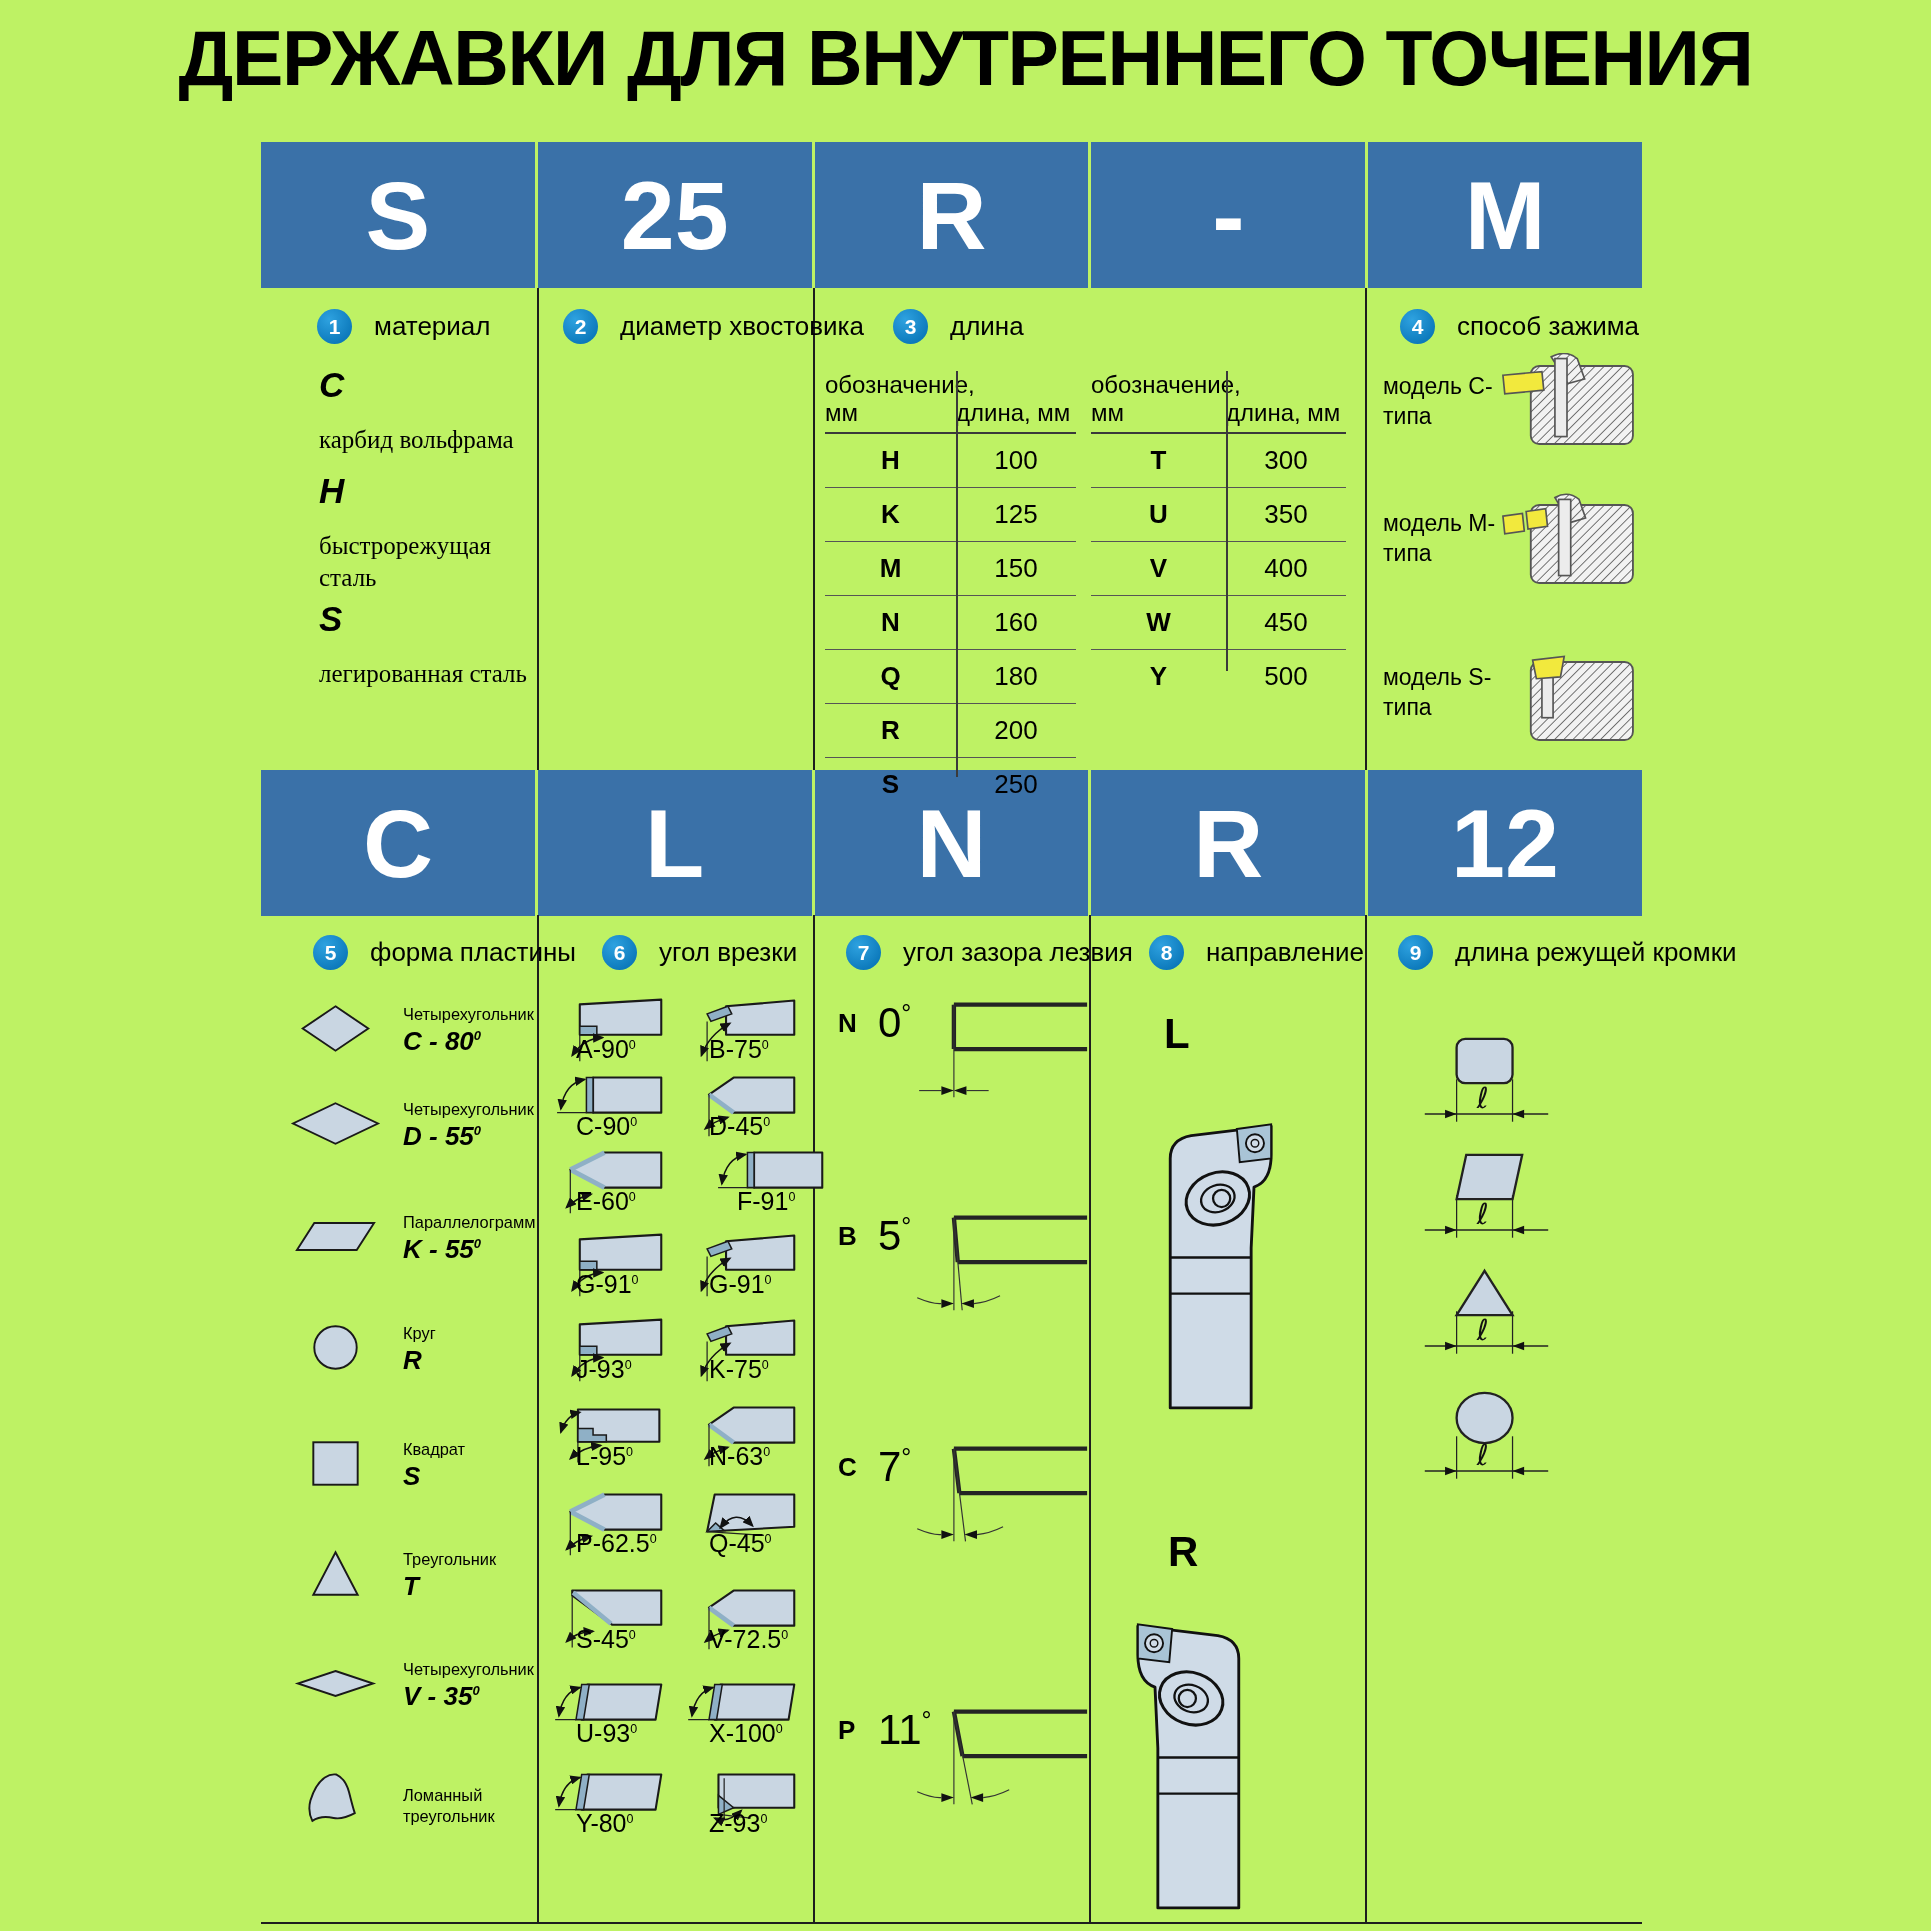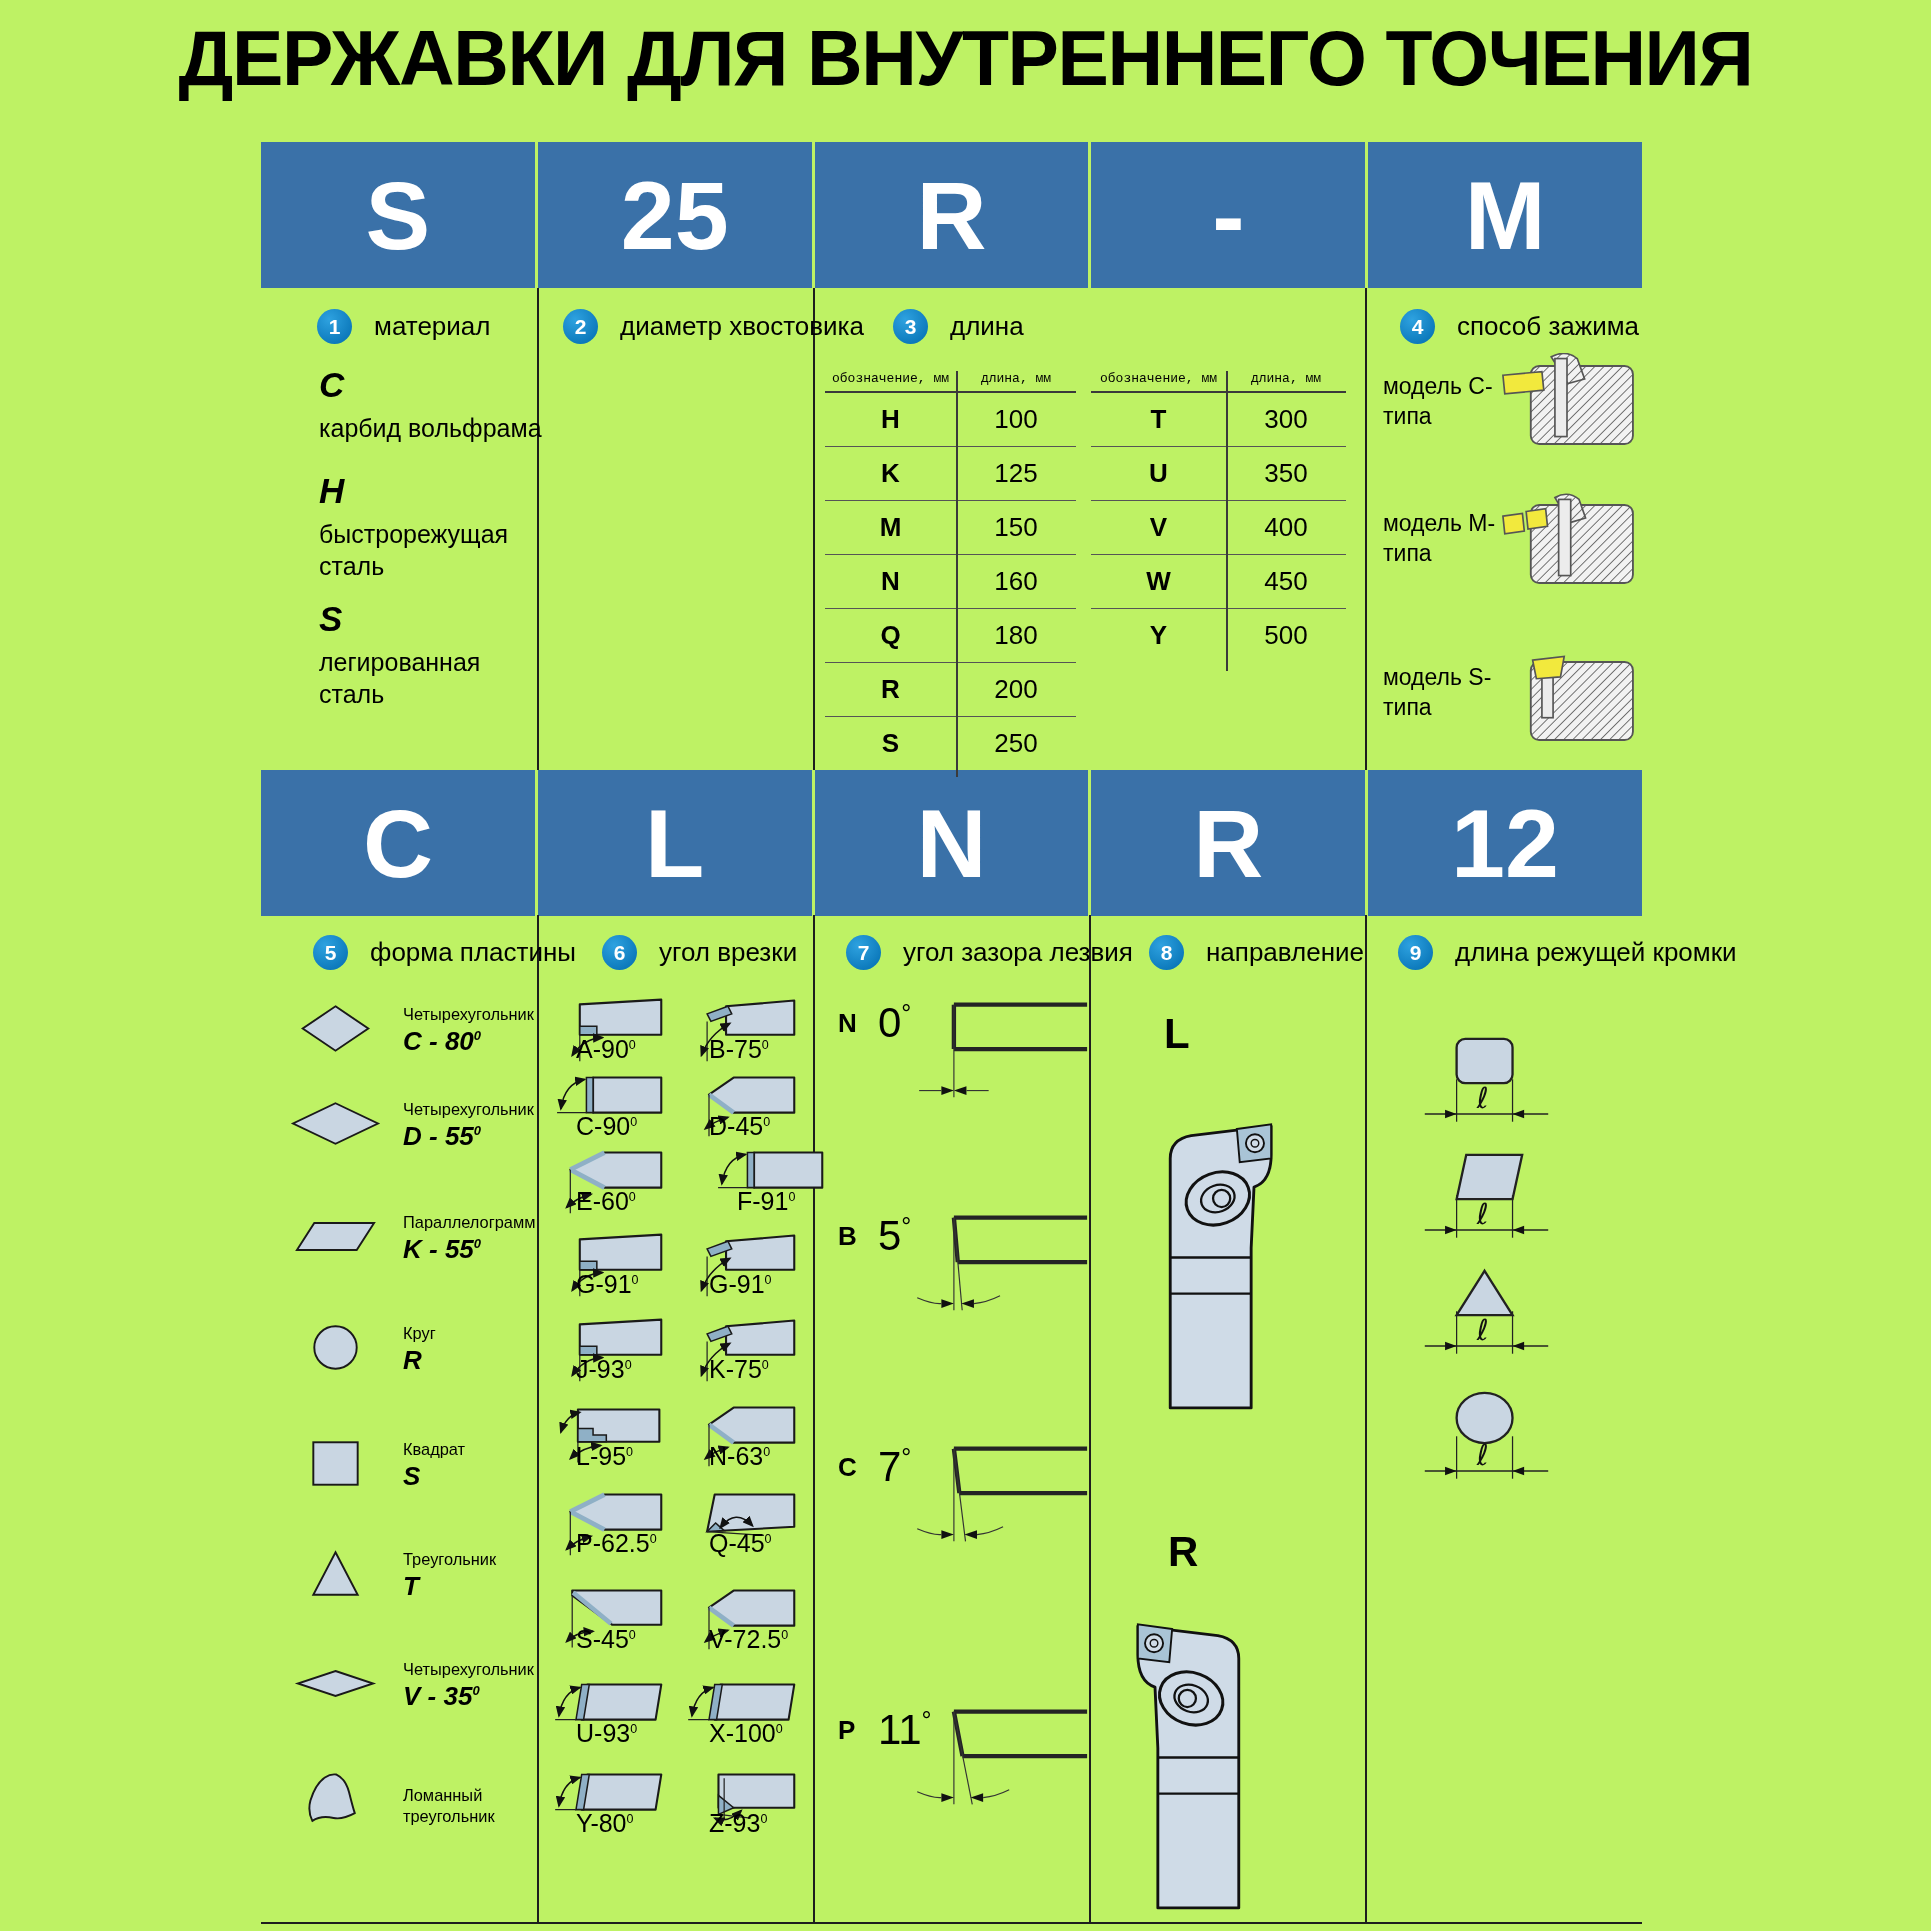--- a/index.html
+++ b/index.html
@@ -14,24 +14,24 @@
   .cell-text{color:#fff;font-weight:bold;font-size:97px;line-height:1;}
   .vline{position:absolute;width:1.9px;background:#1e1e1e;}
   .hline{position:absolute;height:1.9px;background:#1e1e1e;}
   .sec-header{position:absolute;display:flex;align-items:center;}
   .badge{width:35px;height:35px;border-radius:50%;flex:0 0 35px;
          background:radial-gradient(circle at 35% 30%,#2ea2e0,#0c79bb 75%);
          color:#fff;font-weight:bold;font-size:21px;display:flex;align-items:center;justify-content:center;}
   .sec-label{margin-left:22px;font-size:26px;white-space:nowrap;}
   .mat-item{position:absolute;left:319px;width:241px;}
   .mat-code{font-size:35px;font-weight:bold;font-style:italic;}
-  .mat-desc{font-size:25px;line-height:1.28;margin-top:7px;width:232px;}
+  .mat-desc{font-size:25px;line-height:1.28;margin-top:19px;width:232px;font-family:Liberation Serif, serif;}
   .ltable{position:absolute;}
   .lt-head{display:flex;border-bottom:2.9px solid #3a3a3a;padding-bottom:4.8px;align-items:flex-end;}
-  .lt-hcell{font-size:13px;text-align:center;font-family:Liberation Mono, monospace;}
+  .lt-hcell{font-size:24px;text-align:left;}
   .lt-row{display:flex;height:53px;align-items:center;}
   .lt-row.sep{border-top:1.9px solid #555;}
   .lt-cell{text-align:center;font-size:26px;}
   .desig{font-weight:bold;}
   .lt-vline{position:absolute;width:1.9px;background:#3a3a3a;top:0;}
   .clamp-label{position:absolute;left:1383px;width:121px;font-size:23px;line-height:1.32;}
   .clamp-svg{position:absolute;left:1497px;}
   .shape-item{position:absolute;left:268px;display:flex;align-items:center;height:97px;}
   .shape-label{width:172px;}
   .shape-name{font-size:16.4px;line-height:1.25;}

